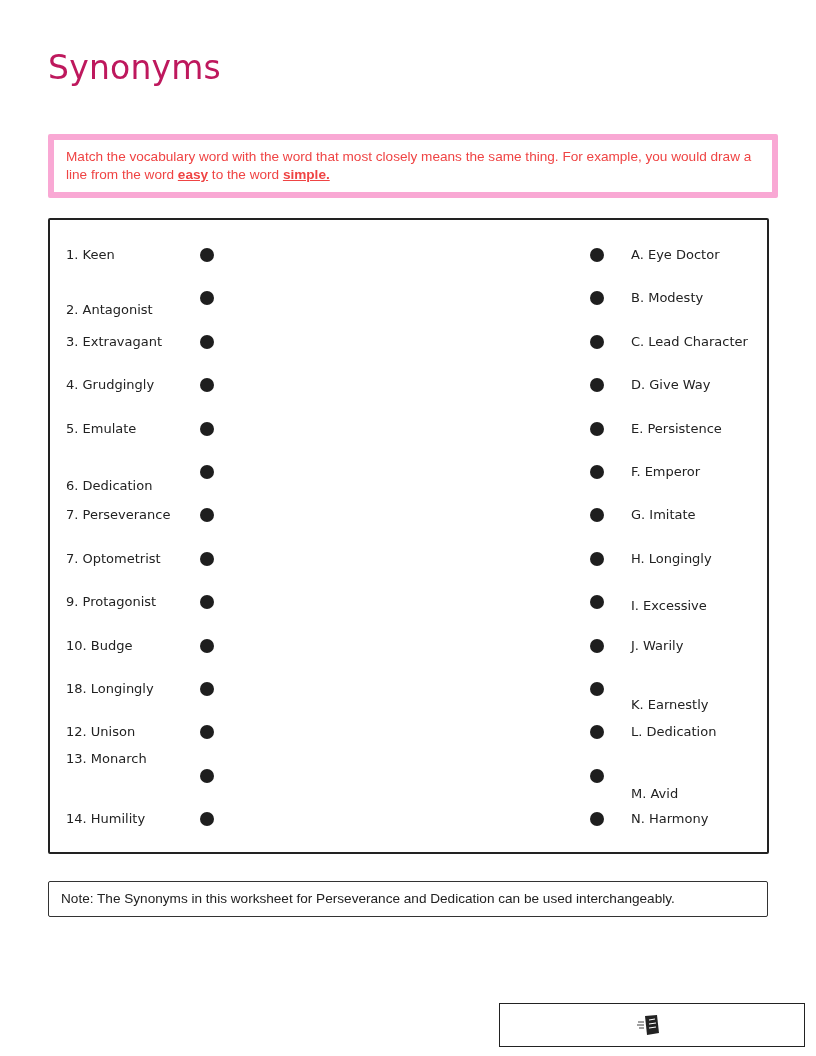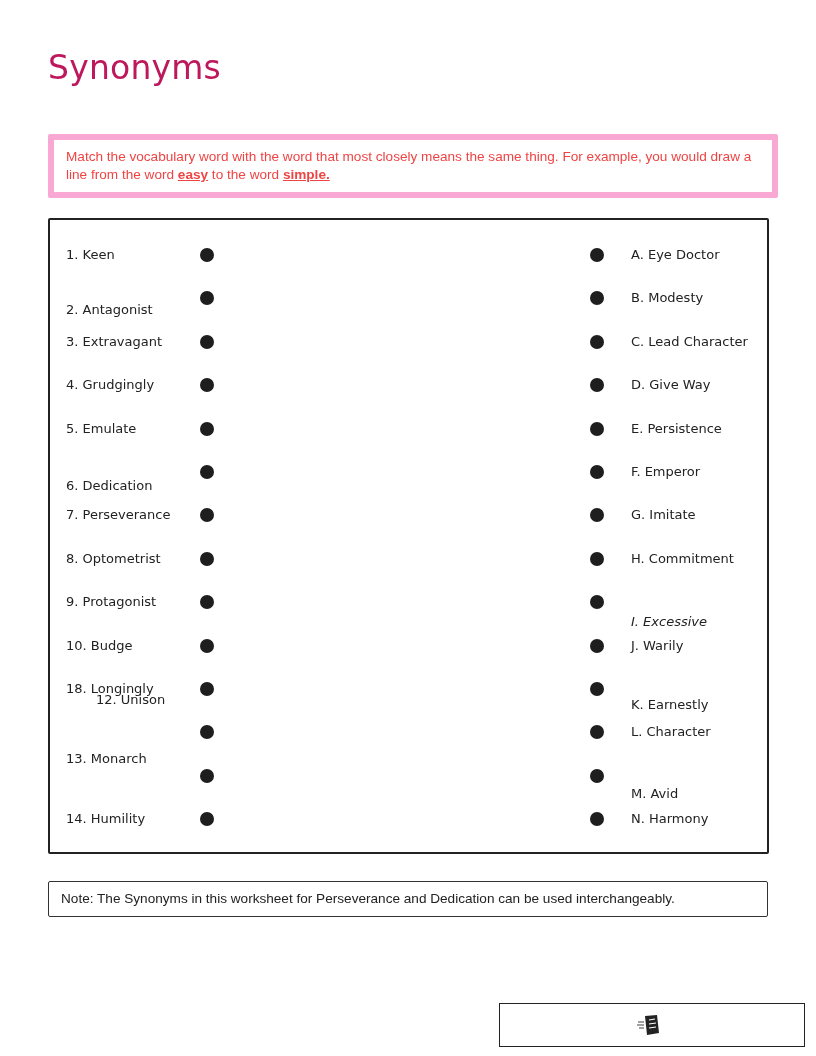--- a/index.html
+++ b/index.html
@@ -48,40 +48,40 @@
     <div class="dot" style="left: 590px; top: 422px;"></div>
     <div class="row right-label" style="top: 419px;">E. Persistence</div>
     <div class="row left-label" style="top: 476px;">6. Dedication</div>
     <div class="dot" style="left: 200px; top: 465px;"></div>
     <div class="dot" style="left: 590px; top: 465px;"></div>
     <div class="row right-label" style="top: 462px;">F. Emperor</div>
     <div class="row left-label" style="top: 505px;">7. Perseverance</div>
     <div class="dot" style="left: 200px; top: 508px;"></div>
     <div class="dot" style="left: 590px; top: 508px;"></div>
     <div class="row right-label" style="top: 505px;">G. Imitate</div>
-    <div class="row left-label" style="top: 549px;">8. Optometrist</div>
+    <div class="row left-label" style="top: 549px;">7. Optometrist</div>
     <div class="dot" style="left: 200px; top: 552px;"></div>
     <div class="dot" style="left: 590px; top: 552px;"></div>
-    <div class="row right-label" style="top: 549px;">H. Commitment</div>
+    <div class="row right-label" style="top: 549px;">H. Longingly</div>
     <div class="row left-label" style="top: 592px;">9. Protagonist</div>
     <div class="dot" style="left: 200px; top: 595px;"></div>
     <div class="dot" style="left: 590px; top: 595px;"></div>
-    <div class="row right-label" style="top: 612px; font-style: italic;">I. Excessive</div>
+    <div class="row right-label" style="top: 596px;">I. Excessive</div>
     <div class="row left-label" style="top: 636px;">10. Budge</div>
     <div class="dot" style="left: 200px; top: 639px;"></div>
     <div class="dot" style="left: 590px; top: 639px;"></div>
     <div class="row right-label" style="top: 636px;">J. Warily</div>
     <div class="row left-label" style="top: 679px;">18. Longingly</div>
     <div class="dot" style="left: 200px; top: 682px;"></div>
     <div class="dot" style="left: 590px; top: 682px;"></div>
     <div class="row right-label" style="top: 695px;">K. Earnestly</div>
-    <div class="row left-label" style="top: 690px; margin-left: 30px;">12. Unison</div>
+    <div class="row left-label" style="top: 722px;">12. Unison</div>
     <div class="dot" style="left: 200px; top: 725px;"></div>
     <div class="dot" style="left: 590px; top: 725px;"></div>
-    <div class="row right-label" style="top: 722px;">L. Character</div>
+    <div class="row right-label" style="top: 722px;">L. Dedication</div>
     <div class="row left-label" style="top: 749px;">13. Monarch</div>
     <div class="dot" style="left: 200px; top: 769px;"></div>
     <div class="dot" style="left: 590px; top: 769px;"></div>
     <div class="row right-label" style="top: 784px; text-align: right;">M. Avid</div>
     <div class="row left-label" style="top: 809px;">14. Humility</div>
     <div class="dot" style="left: 200px; top: 812px;"></div>
     <div class="dot" style="left: 590px; top: 812px;"></div>
     <div class="row right-label" style="top: 809px;">N. Harmony</div>
   </div>
 

